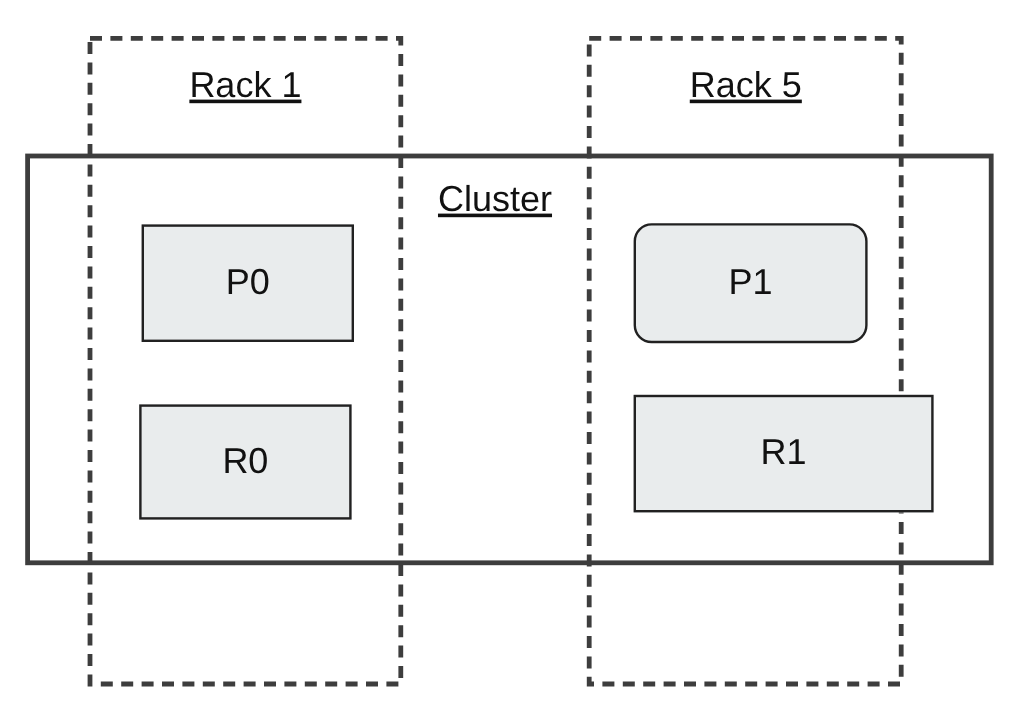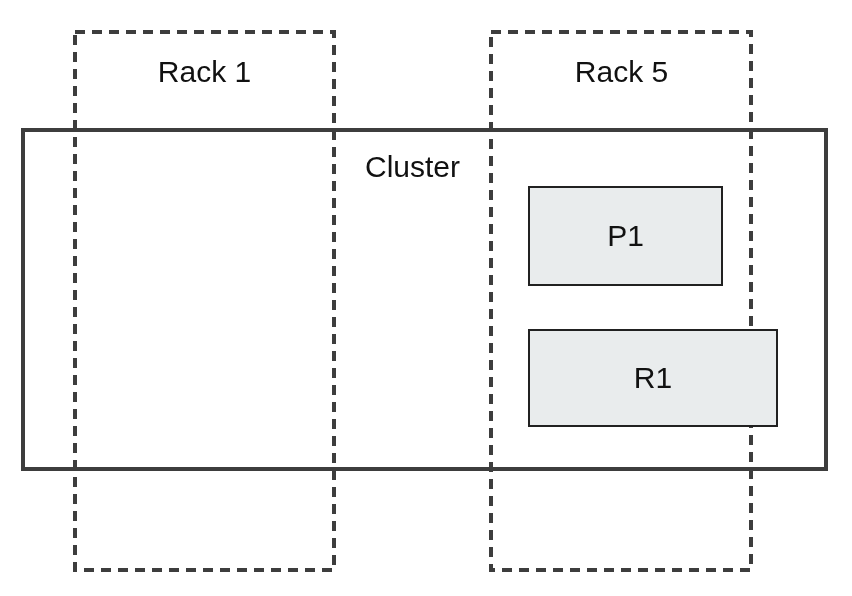--- a/index.html
+++ b/index.html
@@ -41,59 +41,66 @@
     background: transparent;
     z-index: 2;
   }
   .diagram-label {
     position: absolute;
     font-size: 30px;
     line-height: 36px;
     text-align: center;
     white-space: nowrap;
     z-index: 4;
+    text-decoration: underline;
   }
   .rack1-label { left: 73px;  top: 54px;  width: 263px; }
   .rack2-label { left: 489px; top: 54px;  width: 265px; }
   .cluster-label { left: 336px; top: 149px; width: 153px; }
   .node-box {
     position: absolute;
     box-sizing: border-box;
     background: var(--node-fill, #e9eced);
     border: 2px solid var(--node-border, #212121);
     display: flex;
     align-items: center;
     justify-content: center;
     font-size: 30px;
     z-index: 3;
   }
   .node-p0 { left: 118px; top: 187px; width: 177px; height: 98px; }
   .node-r0 { left: 116px; top: 337px; width: 177px; height: 96px; }
-  .node-p1 { left: 528px; top: 186px; width: 195px; height: 100px; }
+  .node-p1 { left: 528px; top: 186px; width: 195px; height: 100px; border-radius: 15px; }
   .node-r1 { left: 528px; top: 329px; width: 250px; height: 98px; }
 </style>
 </head>
 <body>
 
 <div class="canvas">
 
   <svg class="rack-svg" viewBox="0 0 852 596" xmlns="http://www.w3.org/2000/svg">
     <rect class="rack-rect" x="75" y="32" width="259" height="538"></rect>
     <rect class="rack-rect" x="491" y="32" width="260" height="538"></rect>
   </svg>
 
   <div class="cluster-box"></div>
 
   <div class="diagram-label rack1-label">Rack 1</div>
 
   <div class="diagram-label rack2-label">Rack 5</div>
 
   <div class="diagram-label cluster-label">Cluster</div>
 
+  <div class="node-box node-p0">
+    <span>P0</span>
+  </div>
 
+  <div class="node-box node-r0">
+    <span>R0</span>
+  </div>
 
   <div class="node-box node-p1">
     <span>P1</span>
   </div>
 
   <div class="node-box node-r1">
     <span>R1</span>
   </div>
 
 </div>

